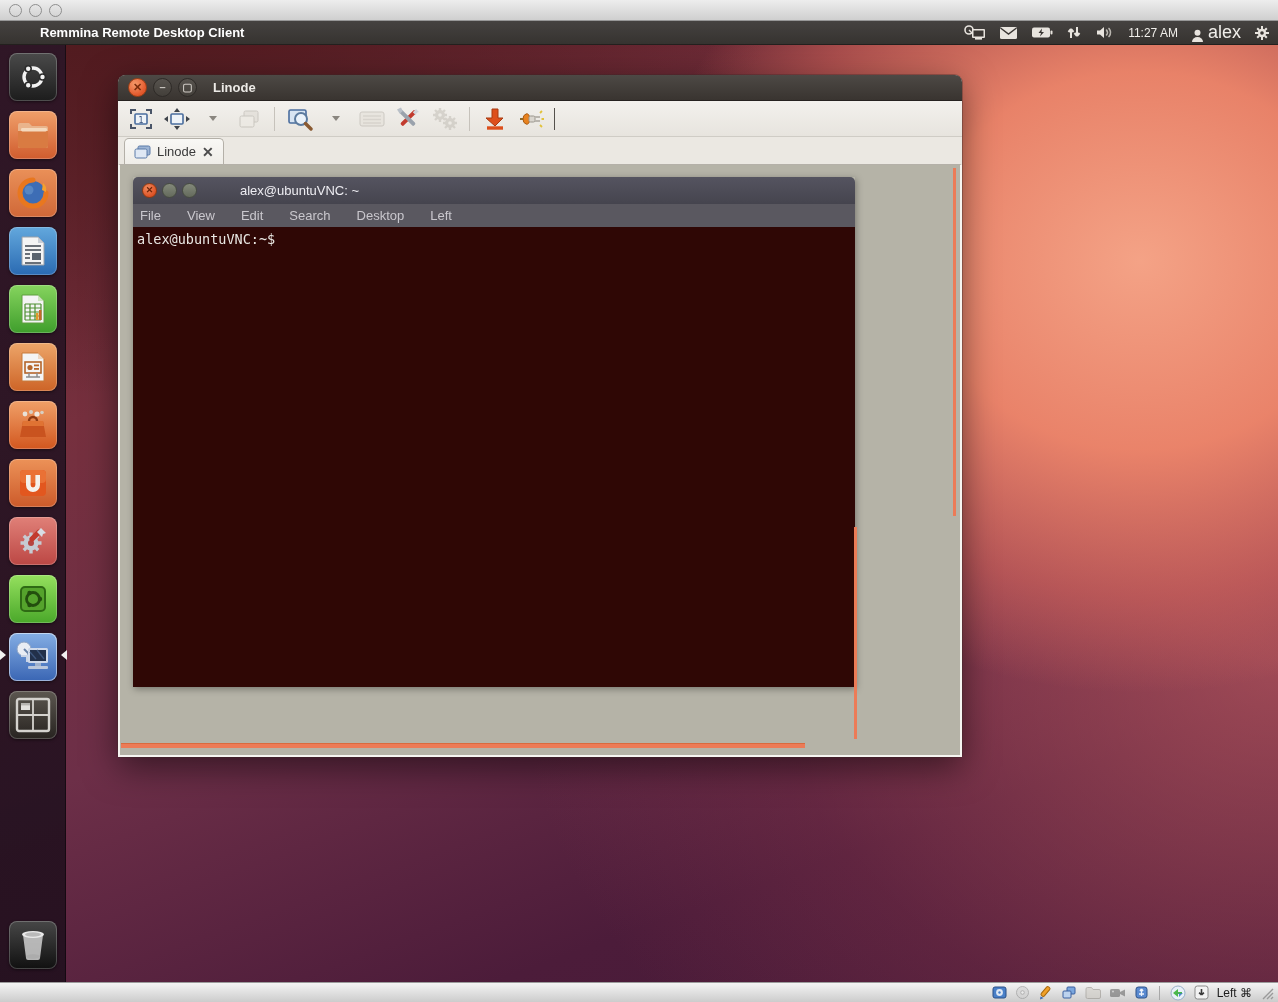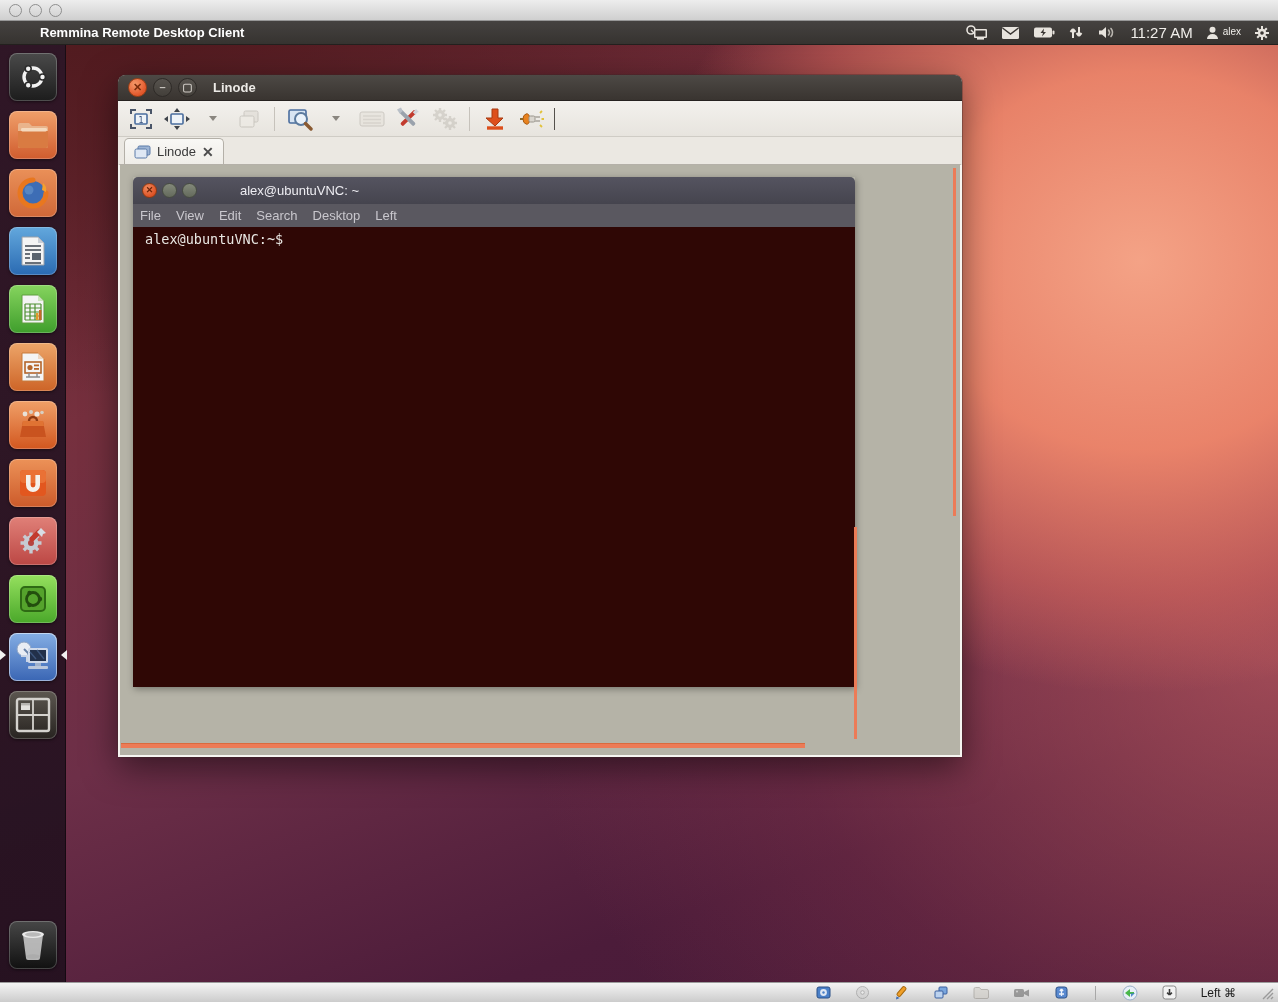--- a/index.html
+++ b/index.html
@@ -29,22 +29,22 @@
   
   .menubar {
     position:absolute; left:0; top:21px; width:1278px; height:24px;
     background:linear-gradient(#454240,#363330); border-bottom:1px solid #23201e;
     display:flex; align-items:center; color:#eceae6; z-index:5;
   }
   .menubar .app-title { font-size:13px; font-weight:bold; color:#fff; margin-left:8px;padding-left:32px; }
   .menubar .spacer { flex:1; }
   .indicators { display:flex; align-items:center; gap:13px; margin-right:8px; }
   .ind-icon { display:inline-flex; align-items:center; }
-  .clock { font-size:15px; color:#f0eeea;text-align:right; }
-  .user-block { display:flex; align-items:flex-start; gap:4px; font-size:10px; color:#f0eeea; }
+  .clock { font-size:12px; color:#f0eeea;text-align:right; }
+  .user-block { display:flex; align-items:flex-end; gap:4px; font-size:18px; color:#f0eeea; }
 
   
   .launcher {
     position:absolute; left:0; top:45px; width:66px; height:937px;
     background:linear-gradient(rgba(44,22,38,.92), rgba(34,16,30,.92));
     border-right:1px solid rgba(0,0,0,.45);
     display:flex; flex-direction:column; align-items:center; z-index:4;
   }
   .tile { position:relative; width:48px; height:48px; border-radius:8px; margin-top:10px;
           box-shadow:inset 0 0 0 1px rgba(255,255,255,.22), 0 1px 3px rgba(0,0,0,.5);
@@ -106,30 +106,30 @@
   
   .terminal { position:absolute; left:13px; top:12px; width:722px; height:510px;
               display:flex; flex-direction:column; box-shadow:1px 2px 7px rgba(0,0,0,.35); }
   .t-titlebar { height:27px; background:linear-gradient(#555460,#45444e); border-radius:5px 5px 0 0;
                 display:flex; align-items:center; padding-left:9px; flex:none; }
   .twbtn { width:15px; height:15px; border-radius:50%; margin-right:5px; display:flex; align-items:center; justify-content:center;
            font-size:9px; font-weight:bold; line-height:1; }
   .twbtn-close { background:radial-gradient(circle at 35% 30%, #f08b5e, #dd5326 70%); border:1px solid #8e3a12; color:#6e2408; }
   .twbtn-gray { background:linear-gradient(#83897a,#646a5c); border:1px solid #474c41; color:#2e3329; }
   .t-title { font-size:13px; font-weight:normal; color:#eeedf2; margin-left:38px; }
-  .t-menubar { height:23px; background:#5a5860; display:flex; align-items:center; gap:15px; padding-left:7px; flex:none; }
+  .t-menubar { height:23px; background:#5a5860; display:flex; align-items:center; gap:26px; padding-left:7px; flex:none; }
   .t-menu-item { font-size:13px; color:#c9c7cd; }
   .t-body { flex:1; background:#2f0705; padding:3px 4px; position:relative; }
-  .prompt { font-family:"DejaVu Sans Mono", monospace; font-size:13.5px; color:#e9e7e3; white-space:pre;margin-left:8px; }
+  .prompt { font-family:"DejaVu Sans Mono", monospace; font-size:13.5px; color:#e9e7e3; white-space:pre; }
   .term-art { position:absolute; right:-2px; top:300px; width:3px; height:212px; background:#ec7b57; }
 
   
   .statusbar { position:absolute; left:0; top:982px; width:1278px; height:20px;
                background:linear-gradient(#f4f4f4,#cccccc); border-top:1px solid #9b9b9b;
-               display:flex; align-items:center; justify-content:flex-end; gap:24px; padding-right:4px; }
+               display:flex; align-items:center; justify-content:flex-end; gap:8px; padding-right:4px; }
   .sb-sep { width:1px; height:14px; background:#a8a8a8; margin:0 2px; }
   .sb-hostkey { font-size:12px; color:#1c1c1c; }
   .sb-icon { display:inline-flex; align-items:center; }
 </style>
 </head>
 <body>
 
 <div class="desktop"></div>
 
 <div class="mac-titlebar">

